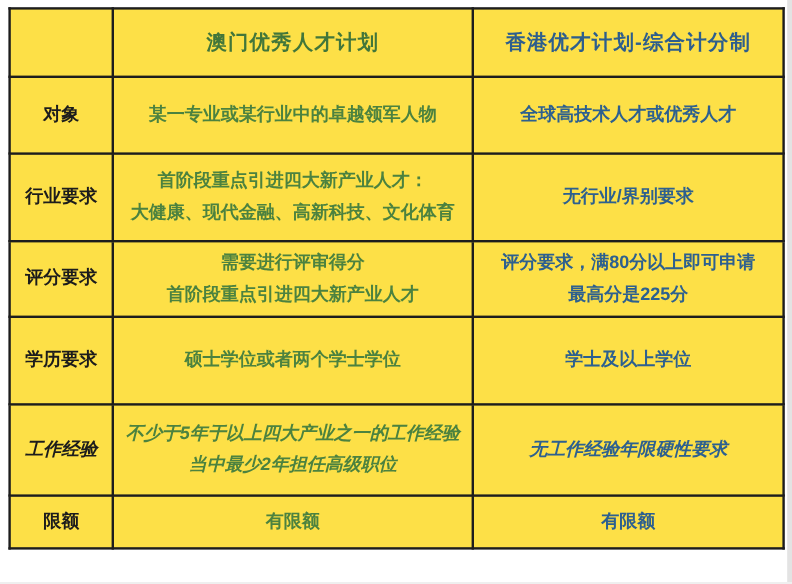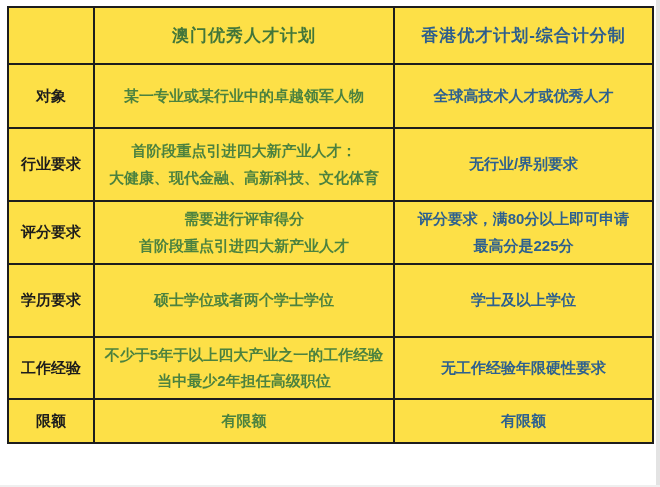--- a/index.html
+++ b/index.html
@@ -57,21 +57,21 @@
   .txt-blue  { color: #2d608f; font-size: 15px; }
   .txt-head-green { color: #42763a; font-size: 17px; letter-spacing: 1px; }
   .txt-head-blue  { color: #2d5e8d; font-size: 17px; letter-spacing: 1px; }
 
   
   .r-head { height: 57px; }
   .r0 { height: 64px; }
   .r1 { height: 73px; }
   .r2 { height: 63px; }
   .r3 { height: 73px; }
-  .r4 { height: 62px; }
+  .r4 { height: 76px; font-style: italic; }
   .r5 { height: 52px; }
   .r6 { height: 44px; }
 </style>
 </head>
 <body>
 
 <div class="canvas">
   <table class="compare">
     <colgroup>
       <col class="col-label">

